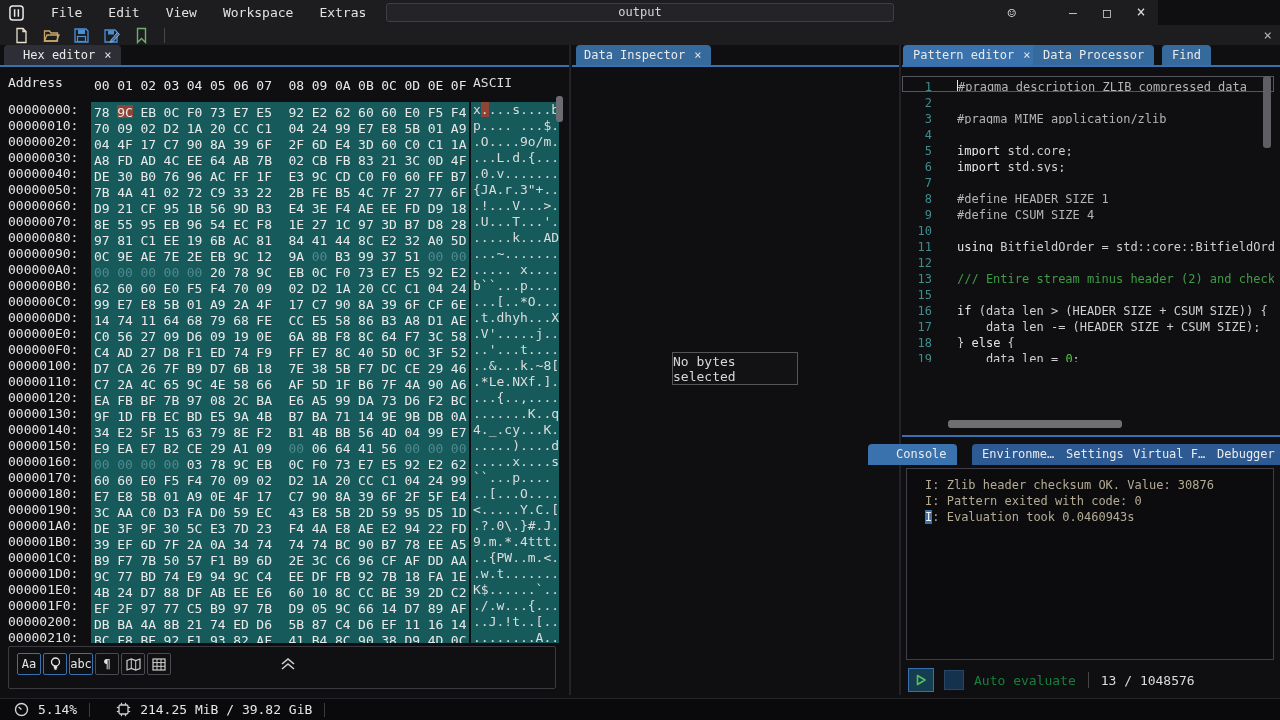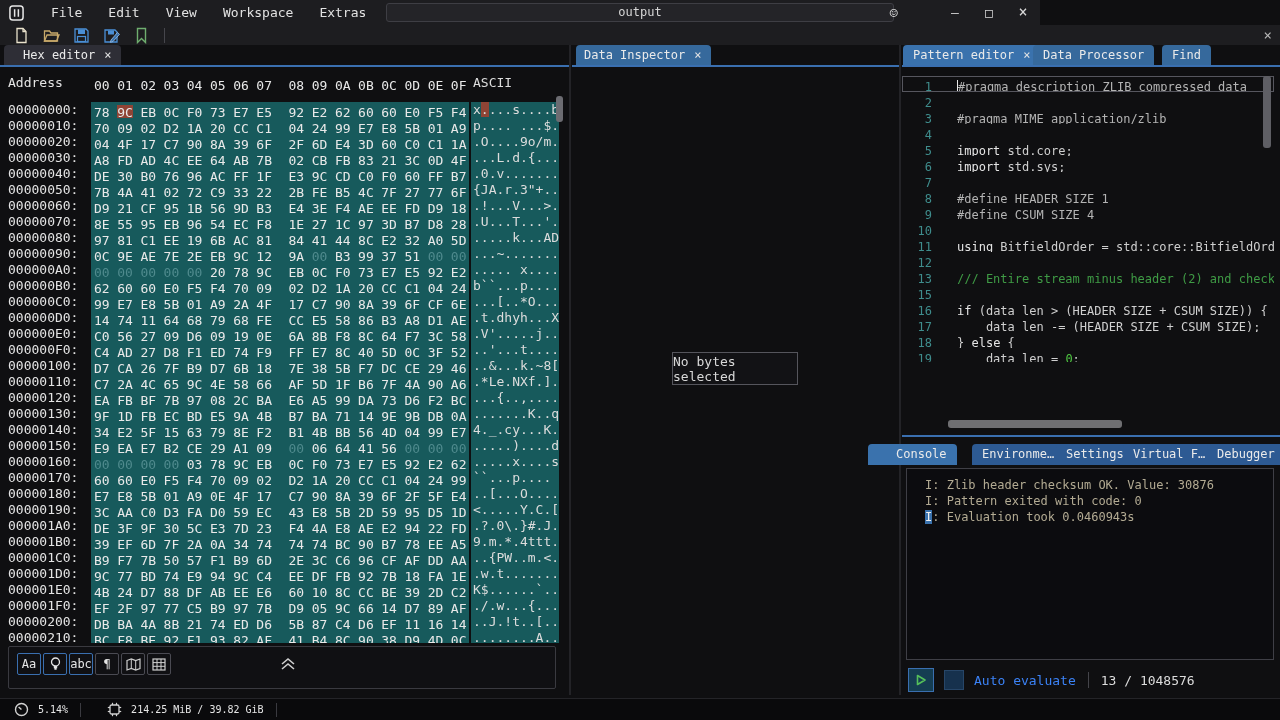--- a/index.html
+++ b/index.html
@@ -1,20 +1,20 @@
 <!DOCTYPE html>
 <html><head>
 <meta charset="utf-8">
 <style>
   * { margin:0; padding:0; box-sizing:border-box; }
   html,body { width:1280px; height:720px; background:#0f0f11; overflow:hidden;
               font-family:"DejaVu Sans Mono", monospace; }
 
   
-  #menubar { position:absolute; left:0; top:0; width:1040px; height:25px;
+  #menubar { position:absolute; left:0; top:0; width:1158px; height:25px;
              background:#1d1d20; display:flex; align-items:center; }
   #app-logo { width:15px; height:16px; margin-left:9px; margin-right:14px; }
   .menu-item { color:#e2e2e2; font-size:13px; padding:0 13px; height:25px; line-height:25px; cursor:default; }
   #output-box { position:absolute; left:386px; top:3px; width:508px; height:19px;
                 background:#242428; border:1px solid #3e3e44; border-radius:3px;
                 color:#d6d6d6; font-size:12px; text-align:center; line-height:17px; }
   #menubar-right { position:absolute; right:0; top:0; height:25px; display:flex; align-items:center; }
   .winbtn { width:34px; height:25px; color:#d9d9d9; font-size:13px; text-align:center; line-height:25px; }
   #feedback-smiley { color:#d9d9d9; font-size:14px; margin-right:40px; }
 
@@ -88,28 +88,28 @@
                  border:1px solid #3f3f46; background:#0c0c0f; overflow:hidden; }
   .conline { font-size:12px; line-height:16px; color:#b3ab93; white-space:pre; margin-left:18px; }
   #console-box .pad { height:8px; }
   .conline .hl { background:#3a72ad; color:#f2f2f2; }
 
   
   #pe-footer { position:absolute; left:902px; top:664px; width:378px; height:32px; display:flex; align-items:center; }
   #play-btn { width:26px; height:24px; margin-left:6px; border:1px solid #3a6fb0;
               background:#153d52; display:flex; align-items:center; justify-content:center; }
   #auto-eval-check { width:20px; height:20px; margin-left:10px; background:#16314d; border:1px solid #274668; }
-  #auto-eval-label { color:#3b82f6; font-size:13px; margin-left:10px; }
+  #auto-eval-label { color:#15803d; font-size:13px; margin-left:10px; }
   #pe-footer .sep { width:1px; height:16px; background:#44444a; margin-left:12px; }
   #eval-progress { color:#dcdcdc; font-size:13px; margin-left:12px; }
 
   
   #statusbar { position:absolute; left:0; top:698px; width:1280px; height:22px;
                background:#0a0a0c; border-top:1px solid #242428; display:flex; align-items:center; }
-  #statusbar .txt { color:#e6e6e6; font-size:10px; }
+  #statusbar .txt { color:#e6e6e6; font-size:13px; }
   #statusbar .sep { width:1px; height:14px; background:#3a3a40; margin:0 12px; }
   .status-icon { width:15px; height:15px; margin-left:14px; margin-right:9px; }
 </style>
 </head>
 <body>
 
 <div id="menubar">
   <svg id="app-logo" viewBox="0 0 16 17">
     <rect x="1" y="1" width="14" height="15" rx="3" fill="none" stroke="#e8e8e8" stroke-width="1.6"></rect>
     <line x1="6" y1="4.5" x2="6" y2="12.5" stroke="#e8e8e8" stroke-width="1.6"></line>

